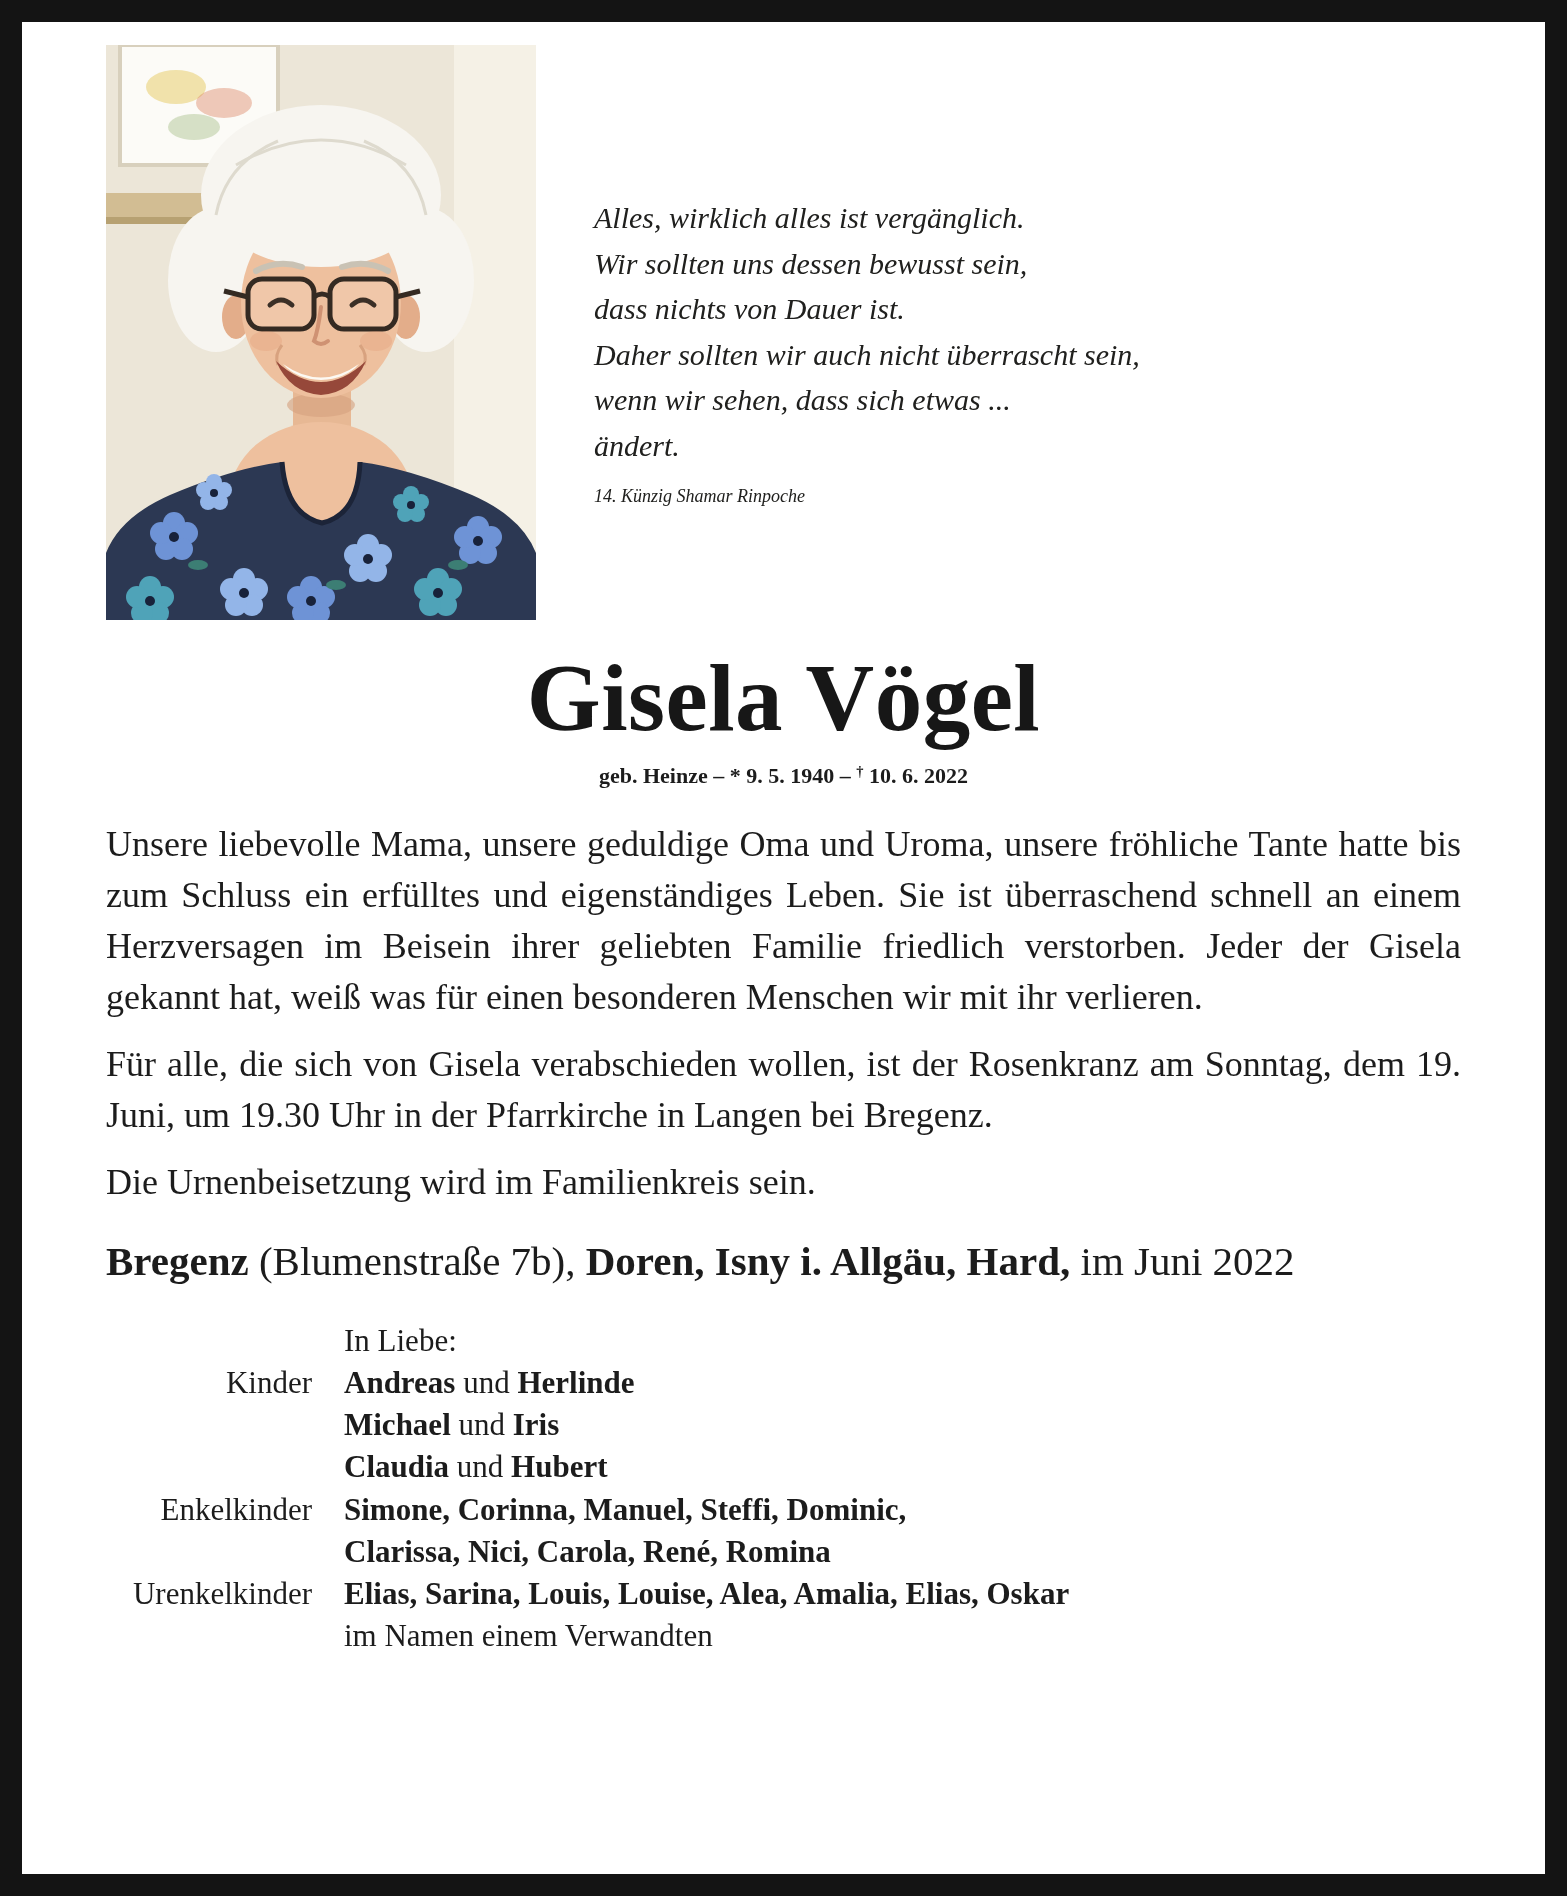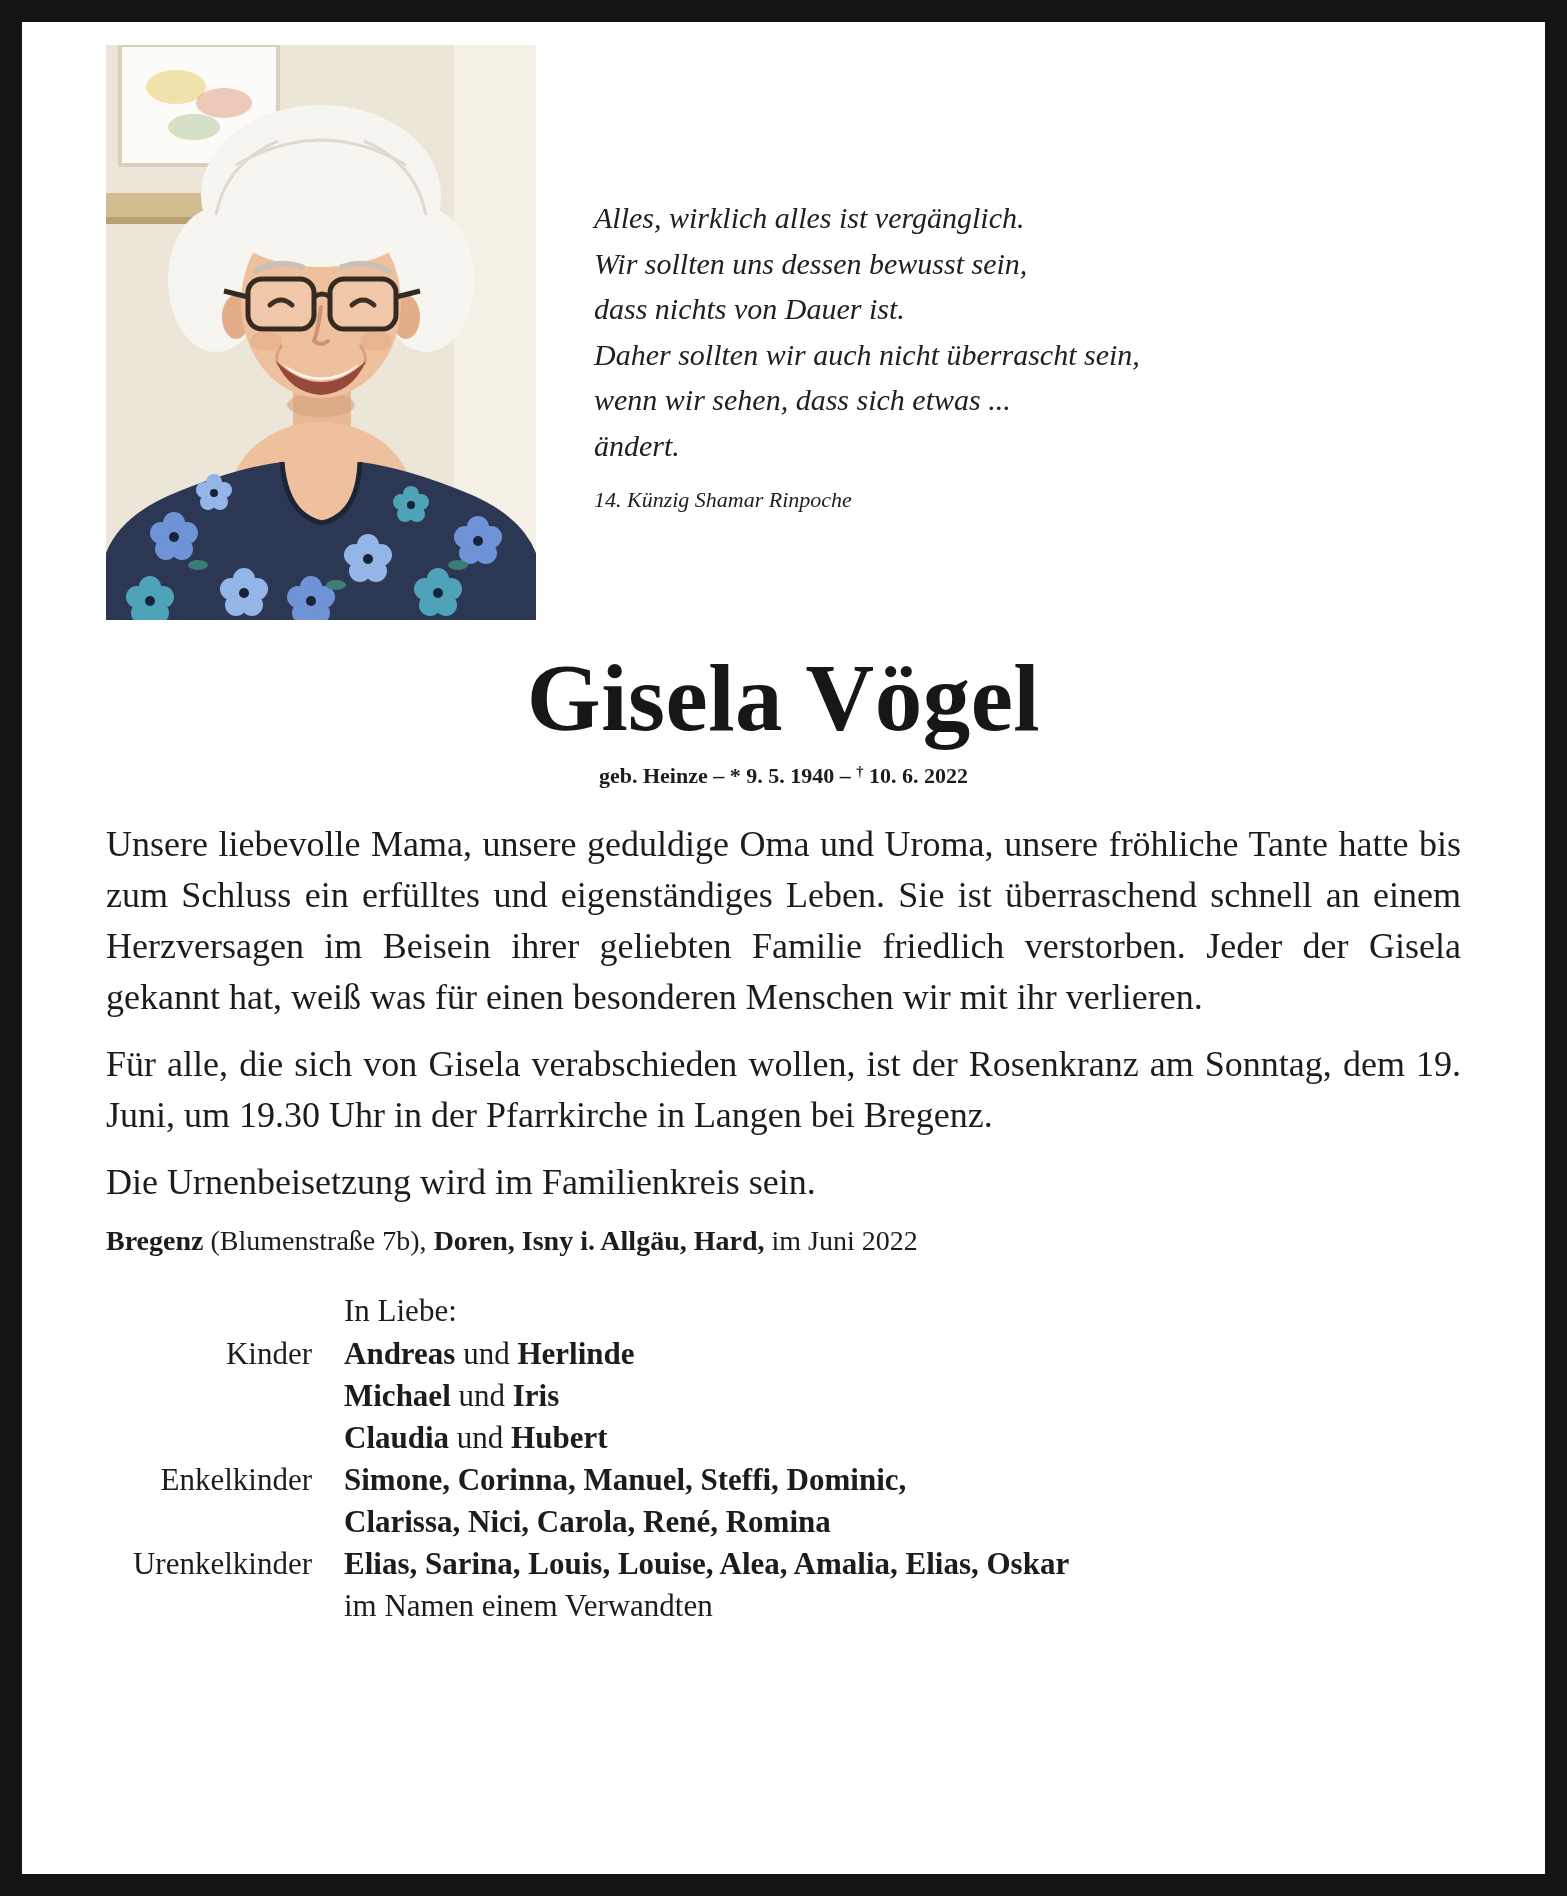--- a/index.html
+++ b/index.html
@@ -27,21 +27,21 @@
   .quote {
     margin-left:58px;
     margin-top:150px;
     font-style:italic;
     font-size:30px;
     line-height:1.52;
     color:#20201e;
   }
   .quote-attribution {
     margin-top:14px;
-    font-size:22px;
+    font-size:18px;
   }
 
   
   .name {
     margin-top:26px;
     text-align:center;
     font-size:95px;
     font-weight:700;
     line-height:1.1;
     letter-spacing:0.5px;
@@ -63,22 +63,22 @@
   .body-text {
     margin-top:30px;
     font-size:36px;
     line-height:1.42;
     text-align:justify;
     hyphens:auto;
   }
   .body-text p + p { margin-top:16px; }
 
   .places {
-    margin-top:14px;
-    font-size:28px;
+    margin-top:26px;
+    font-size:41px;
     line-height:1.36;
   }
 
   .b { font-weight:700; }
 
   
   .closing {
     margin-top:30px;
     font-size:31px;
     line-height:1.36;

